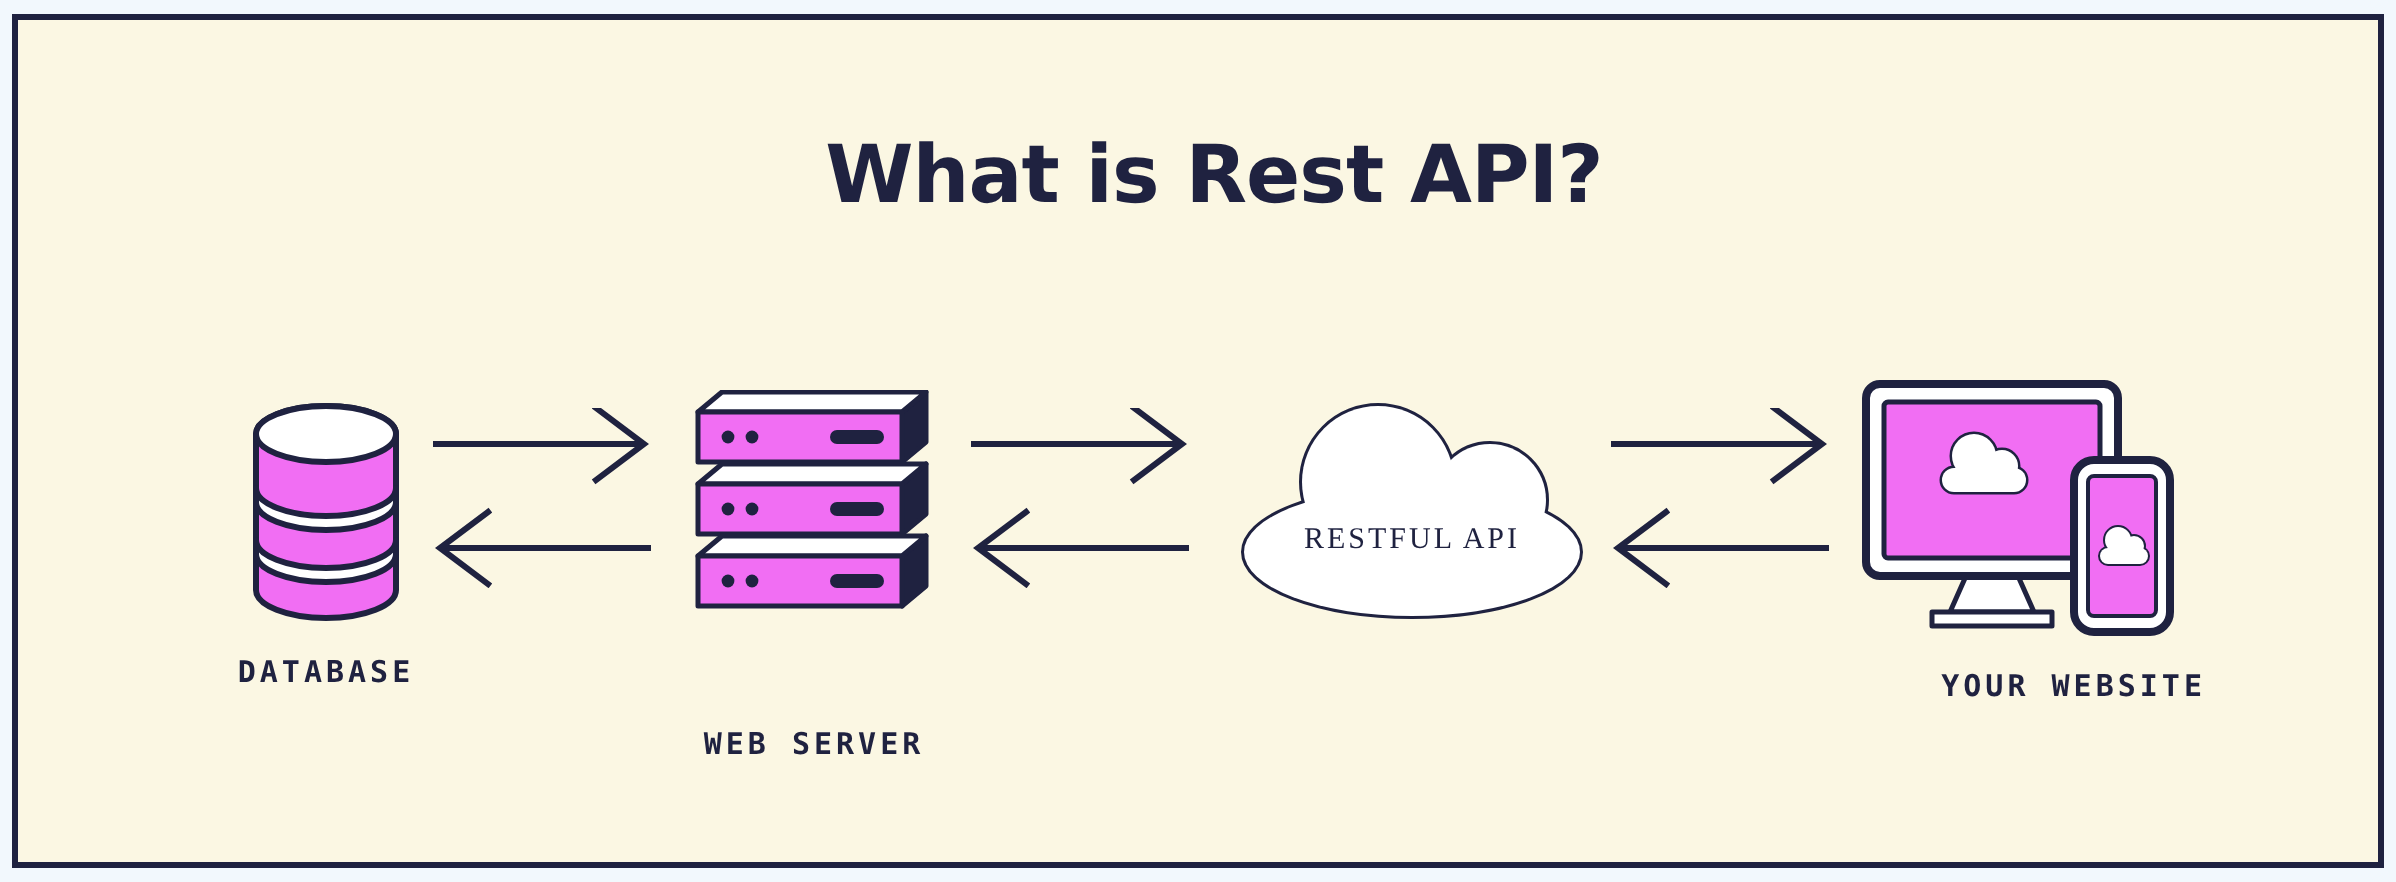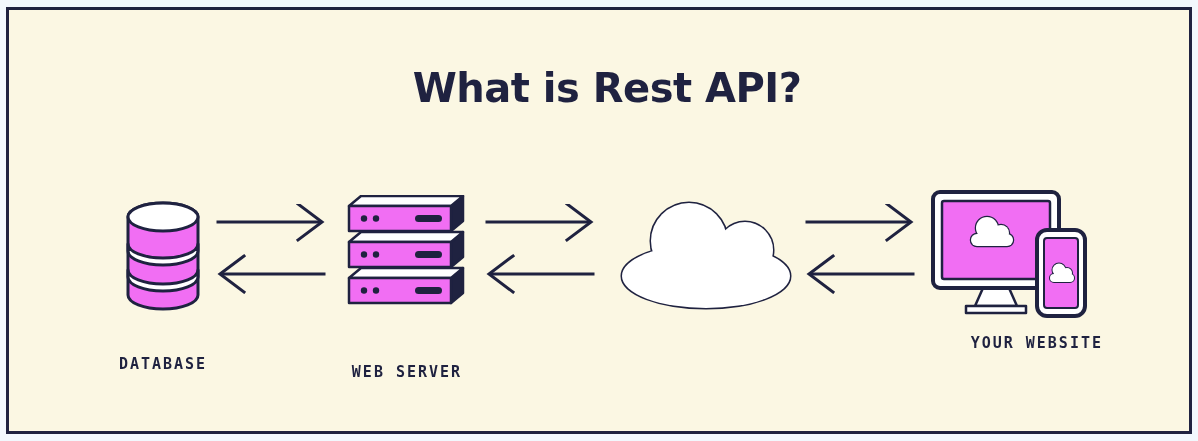--- a/index.html
+++ b/index.html
@@ -59,21 +59,21 @@
 <div class="panel">
 
   <h1 class="title">What is Rest API?</h1>
 
   <svg class="node-icon" style="left:115px;top:190px;" width="78" height="112" viewBox="0 0 78 112">
     <path class="s sw3 fp" d="M4 17 a35 14 0 0 1 70 0 v78 a35 14 0 0 1 -70 0 z"></path>
     <path class="s sw3 fw" d="M4 44 a35 14 0 0 0 70 0 v7 a35 14 0 0 1 -70 0 z"></path>
     <path class="s sw3 fw" d="M4 70 a35 14 0 0 0 70 0 v7 a35 14 0 0 1 -70 0 z"></path>
     <ellipse class="s sw3 fw" cx="39" cy="17" rx="35" ry="14"></ellipse>
   </svg>
-  <div class="node-label" style="left:84px;top:317px;width:140px;margin-top:28px;">DATABASE</div>
+  <div class="node-label" style="left:84px;top:317px;width:140px;">DATABASE</div>
 
   <svg class="node-icon" style="left:207px;top:194px;" width="110" height="90" viewBox="0 0 110 90">
     <line class="arrow" x1="2" y1="18" x2="103" y2="18"></line>
     <polyline class="arrow" points="82,0 106,18 82,36" fill="none"></polyline>
     <line class="arrow" x1="7" y1="70" x2="108" y2="70"></line>
     <polyline class="arrow" points="28,52 4,70 28,88" fill="none"></polyline>
   </svg>
 
   <svg class="node-icon" style="left:338px;top:185px;" width="118" height="110" viewBox="0 0 118 110">
 
@@ -110,20 +110,21 @@
   <svg class="node-icon" style="left:608px;top:186px;" width="178" height="118" viewBox="0 0 178 118">
 
     <ellipse class="s sw3 fw" cx="89" cy="80" rx="84" ry="32"></ellipse>
     <circle class="s sw3 fw" cx="72" cy="45" r="38"></circle>
     <circle class="s sw3 fw" cx="128" cy="54" r="28"></circle>
 
     <ellipse class="fw" cx="89" cy="80" rx="84" ry="32"></ellipse>
     <circle class="fw" cx="72" cy="45" r="38"></circle>
     <circle class="fw" cx="128" cy="54" r="28"></circle>
   </svg>
+  <div class="cloud-text">RESTFUL API</div>
 
   <svg class="node-icon" style="left:796px;top:194px;" width="110" height="90" viewBox="0 0 110 90">
     <line class="arrow" x1="2" y1="18" x2="103" y2="18"></line>
     <polyline class="arrow" points="82,0 106,18 82,36" fill="none"></polyline>
     <line class="arrow" x1="7" y1="70" x2="108" y2="70"></line>
     <polyline class="arrow" points="28,52 4,70 28,88" fill="none"></polyline>
   </svg>
 
   <svg class="node-icon" style="left:922px;top:180px;" width="162" height="134" viewBox="0 0 162 134">
 

